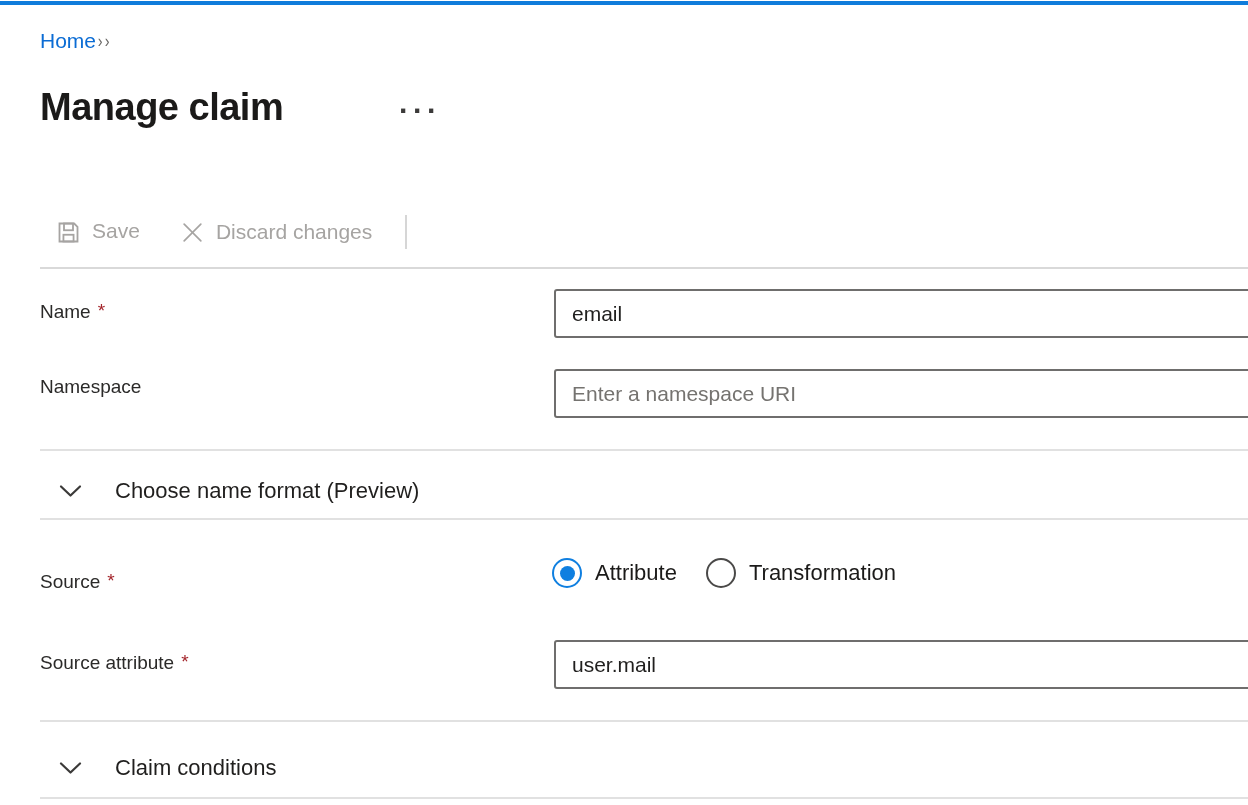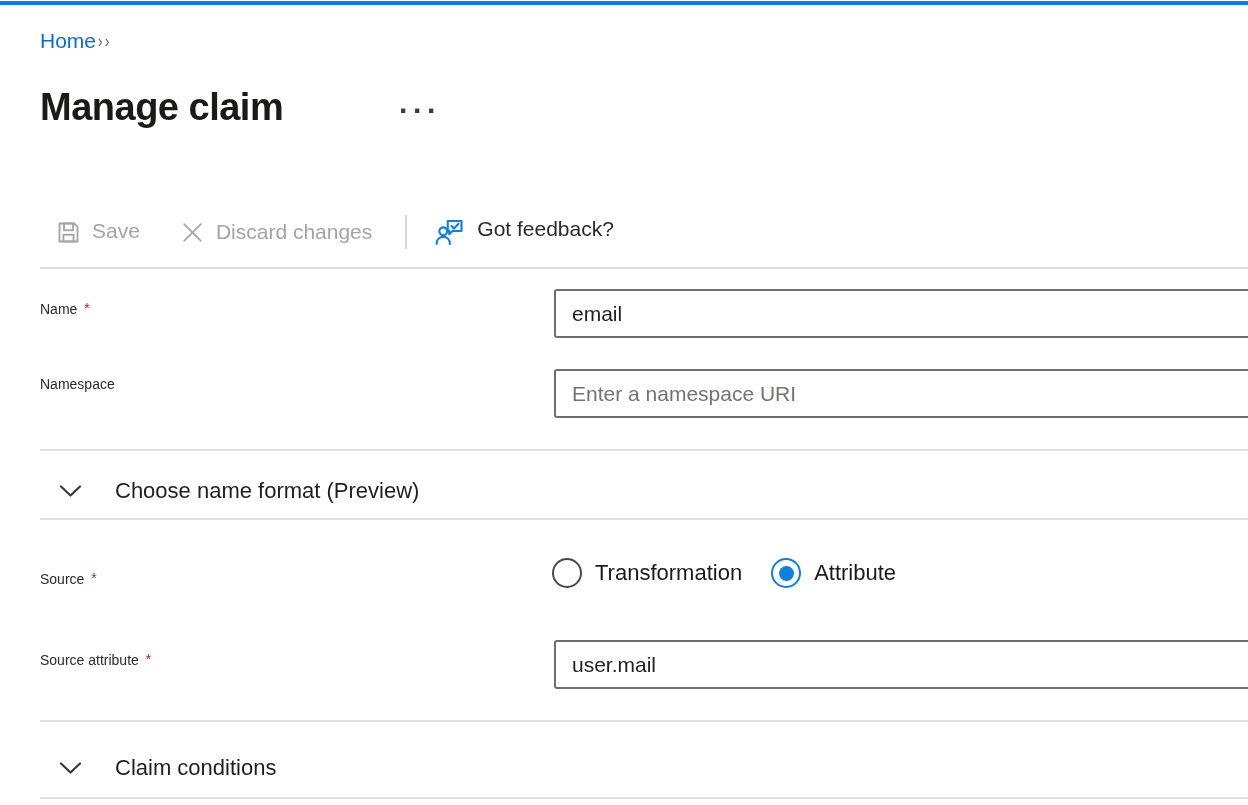--- a/index.html
+++ b/index.html
@@ -31,21 +31,21 @@
   .tb-discard { margin-right:33px; }
   .tb-discard .ic { margin-right:11px; }
   .tb-sep { width:2px; height:34px; background:#d6d6d6; margin-right:28px; }
   .tb-feedback { color:#2b2a29; }
   .tb-feedback .ic { margin-right:12px; }
 
   .divider { position:absolute; left:40px; right:0; height:2px; background:#e1e1e1; }
   .divider.strong { background:#d9d9d9; }
 
   
-  .field-label { position:absolute; left:40px; font-size:14px; color:#2b2a29; }
+  .field-label { position:absolute; left:40px; font-size:19px; color:#2b2a29; }
   .req { color:#a4262c; margin-left:7px; position:relative; top:-1px; }
 
   .txt-input {
     position:absolute; left:554px; right:-3px; height:49px;
     border:2px solid #6f6e6d; border-radius:3px; background:#fff;
     font-family:inherit; font-size:21px; color:#201f1e; padding:0 16px;
     outline:none;
   }
   .txt-input::placeholder { color:#757370; opacity:1; }
 
@@ -102,31 +102,20 @@
         <svg width="25" height="25" viewBox="0 0 24 24" stroke="#a6a4a2" stroke-width="1.6" stroke-linecap="round">
           <line x1="4" y1="4" x2="20" y2="20"></line>
             <line x1="20" y1="4" x2="4" y2="20"></line>
         </svg>
       </span>
       <span>Discard changes</span>
     </button>
 
     <div class="tb-sep"></div>
 
-    <button class="tb-btn tb-feedback">
-      <span class="ic">
-        <svg width="30" height="30" viewBox="0 0 24 24" fill="none" stroke="#0f7fe0" stroke-width="1.7" stroke-linejoin="round">
-          <path d="M10.2 3.2h11v8h-7.2l-2.6 2.6v-2.6h-1.2z"></path>
-          <path d="M13.3 7.3l1.9 1.9 3.6-3.8" stroke-linecap="round"></path>
-          <circle cx="6.6" cy="11.4" r="3.1"></circle>
-          <path d="M1.3 21.5c0-3.4 2.3-5.6 5.3-5.6s5.3 2.2 5.3 5.6" stroke-linecap="round"></path>
-        </svg>
-      </span>
-      <span>Got feedback?</span>
-    </button>
   </div>
 
   <div class="divider strong" style="top:267px"></div>
 
   <label class="field-label" style="top:301px">
     <span>Name</span><span class="req">*</span>
   </label>
   <input class="txt-input" style="top: 289px;" type="text" value="email">
 
   <label class="field-label" style="top:376px">
@@ -144,29 +133,29 @@
     </span>
     <span>Choose name format (Preview)</span>
   </button>
 
   <div class="divider" style="top:518px"></div>
 
   <label class="field-label" style="top:571px">
     <span>Source</span><span class="req">*</span>
   </label>
   <div class="radio-row">
-    <div class="radio-opt">
-      <span class="radio-circ"></span>
-      <span class="radio-lbl">Transformation</span>
-    </div>
     <div class="radio-opt selected">
       <span class="radio-circ">
           <span class="radio-dot"></span>
         </span>
       <span class="radio-lbl">Attribute</span>
+    </div>
+    <div class="radio-opt">
+      <span class="radio-circ"></span>
+      <span class="radio-lbl">Transformation</span>
     </div>
   </div>
 
   <label class="field-label" style="top:652px">
     <span>Source attribute</span><span class="req">*</span>
   </label>
   <input class="txt-input" style="top: 640px;" type="text" value="user.mail">
 
   <div class="divider" style="top:720px"></div>
 

